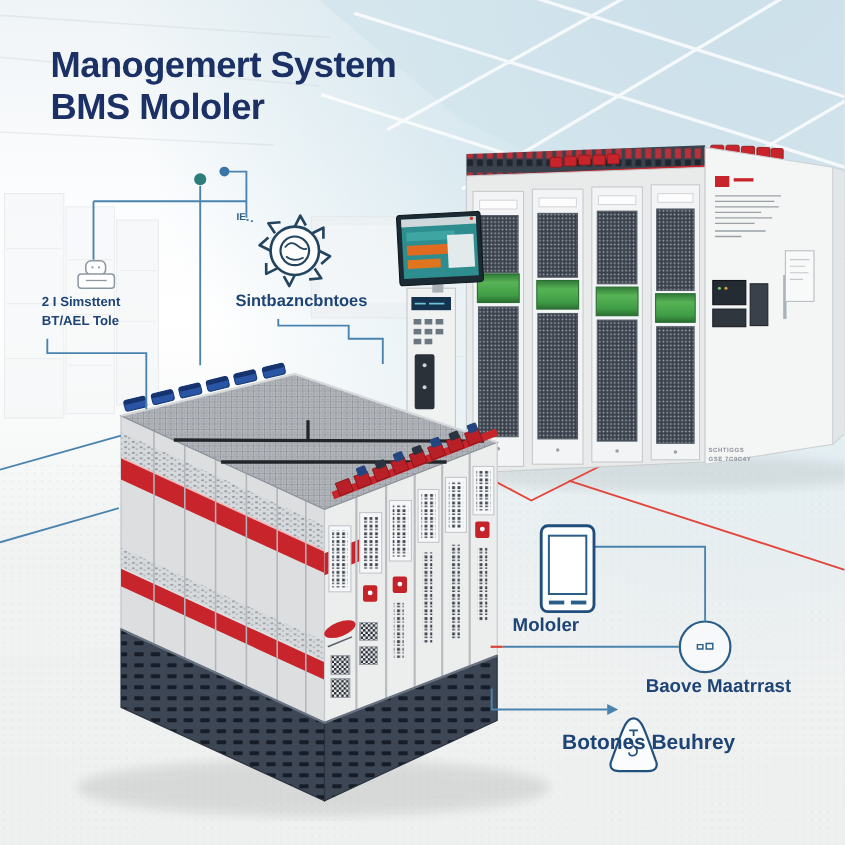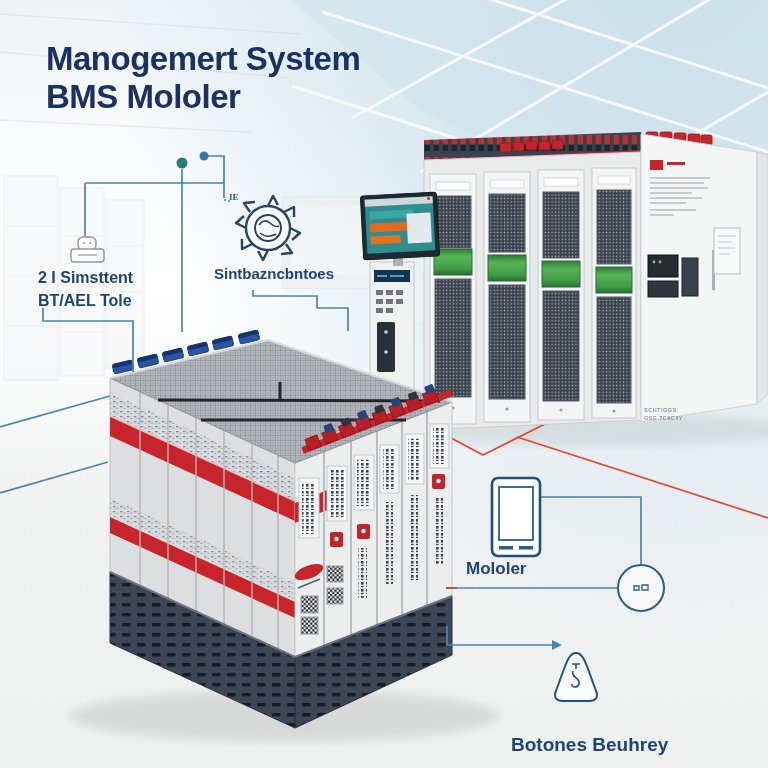--- a/index.html
+++ b/index.html
@@ -7,26 +7,26 @@
     font-family:"Liberation Sans",sans-serif;
     background:
       radial-gradient(ellipse at 88% -12%, #c6dde9 0%, #d5e7ee 28%, rgba(255,255,255,0) 60%),
       linear-gradient(180deg,#eff4f6 0%,#fbfcfd 22%,#ffffff 38%,#f8f9f9 52%,#f1f2f2 64%,#eef0f0 100%);}
   .speckle{position:absolute;left:0;top:420px;width:768px;height:348px;opacity:.5;pointer-events:none;
     background-image:radial-gradient(#e0e3e4 .6px, transparent .8px);background-size:7px 7px;}
   svg{position:absolute;left:0;top:0;}
   .lbl{position:absolute;font-weight:bold;color:#1e4476;}
   .title{position:absolute;left:46px;top:40px;font-weight:bold;color:#1b3166;
     font-size:33px;line-height:1.16;letter-spacing:-0.5px;white-space:nowrap;}
-  .lbl-sensor{left:38px;top:266px;font-size:16px;line-height:1.45;}
+  .lbl-sensor{left:38px;top:266px;font-size:12px;line-height:1.45;}
   .lbl-gear{left:214px;top:265px;width:130px;font-size:15px;}
-  .lbl-ie{left:229px;top:192px;font-size:9px;color:#2a5d88;font-weight:bold;font-family:Liberation Serif, serif;}
+  .lbl-ie{left:215px;top:192px;font-size:9px;color:#2a5d88;font-weight:bold;}
   .lbl-phone{left:466px;top:559px;font-size:17px;}
   .lbl-circle{left:587px;top:614px;font-size:17px;}
-  .lbl-triangle{left:511px;top:734px;font-size:19px;}
+  .lbl-triangle{left:511px;top:665px;font-size:19px;}
   .cab-side{position:absolute;left:644px;top:406px;font-size:5.5px;line-height:1.5;
     color:#8e959c;letter-spacing:.5px;font-weight:bold;}
 </style>
 </head>
 <body>
 
 <div class="stage">
   <div class="speckle"></div>
 
   <svg width="768" height="768" viewBox="0 0 768 768">
@@ -403,19 +403,20 @@
   </div>
 
   <div class="lbl lbl-sensor">
     <div>2 I Simsttent</div>
     <div>BT/AEL Tole</div>
   </div>
 
   <div class="lbl lbl-ie">IE</div>
   <div class="lbl lbl-gear">Sintbazncbntoes</div>
   <div class="lbl lbl-phone">Mololer</div>
+  <div class="lbl lbl-circle">Baove Maatrrast</div>
   <div class="lbl lbl-triangle">Botones Beuhrey</div>
 
   <div class="cab-side">
     <div>SCHTIGGS</div>
     <div>GSE 7C9C4Y</div>
   </div>
 </div>
 
 </body></html>

